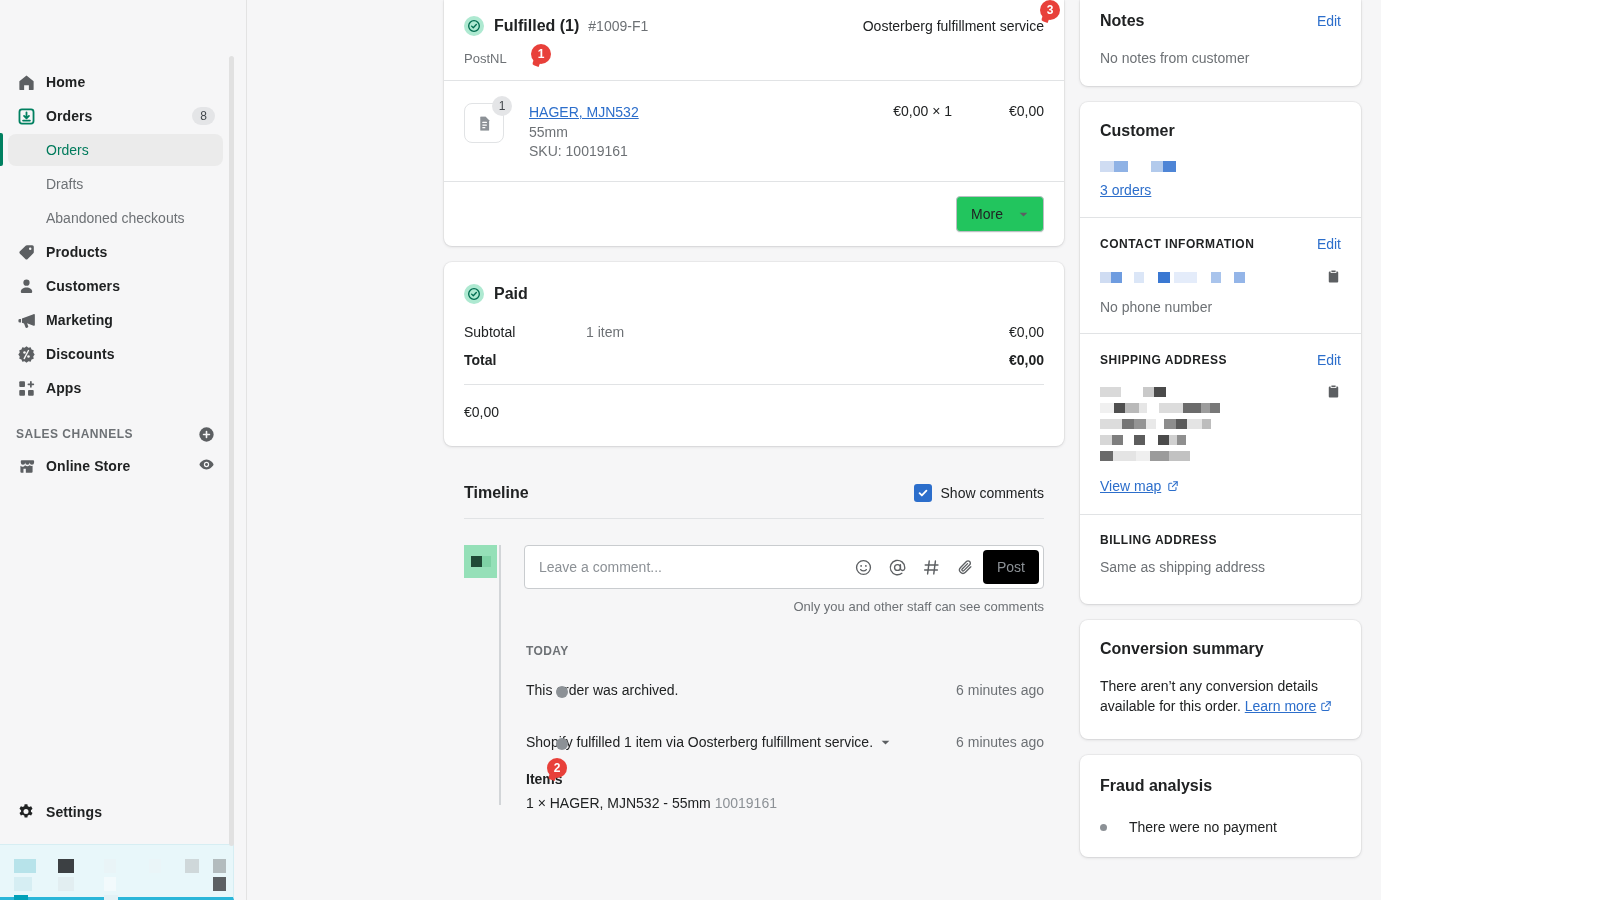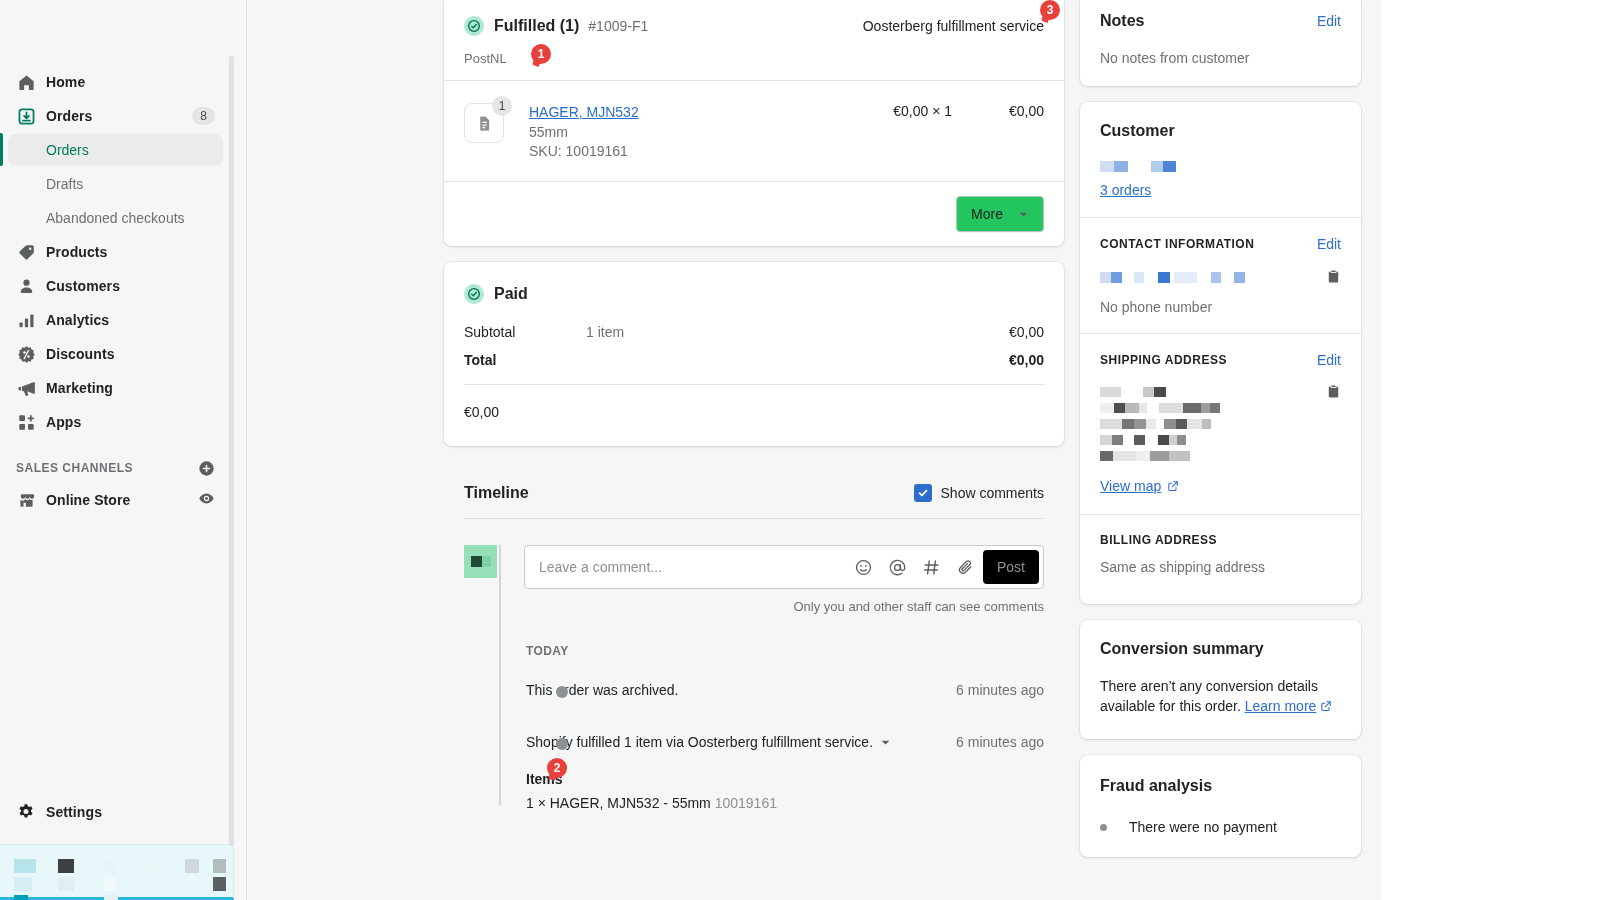--- a/index.html
+++ b/index.html
@@ -284,53 +284,43 @@
       <div class="nav-item">
         <span class="ico">
           <svg width="19" height="19" viewBox="0 0 20 20" fill="#5c5f62">
               <circle cx="10" cy="6" r="3.3"></circle>
               <path d="M10 11c-3.4 0-6 2-6 4.4 0 .9.6 1.4 1.5 1.4h9c.9 0 1.5-.5 1.5-1.4C16 13 13.4 11 10 11z"></path>
             </svg>
         </span>
         <span class="nav-label">Customers</span>
       </div>
 
+
       <div class="nav-item">
         <span class="ico">
           <svg width="19" height="19" viewBox="0 0 20 20" fill="#5c5f62">
-              <rect x="2.6" y="12" width="3.4" height="5" rx="1"></rect>
-              <rect x="8.3" y="8" width="3.4" height="9" rx="1"></rect>
-              <rect x="14" y="3.6" width="3.4" height="13.4" rx="1"></rect>
-            </svg>
-        </span>
-        <span class="nav-label">Analytics</span>
+              <path d="M17.4 3.3 5.2 8v4.3l2.2.8 1.5 4.1c.2.5.8.8 1.3.6l1-.4c.5-.2.8-.8.6-1.3l-1.2-3.1 6.8 2.5c.7.3 1.4-.2 1.4-1V4.3c0-.8-.7-1.3-1.4-1z"></path>
+              <path d="M4.2 8.4H2.9A1.4 1.4 0 0 0 1.5 9.8v1A1.4 1.4 0 0 0 2.9 12.2h1.3z"></path>
+            </svg>
+        </span>
+        <span class="nav-label">Marketing</span>
       </div>
 
       <div class="nav-item">
         <span class="ico">
           <svg width="19" height="19" viewBox="0 0 20 20" fill="#5c5f62">
               <path d="M10 1.4l2 1.5 2.4-.5.9 2.3 2.3.9-.5 2.4 1.5 2-1.5 2 .5 2.4-2.3.9-.9 2.3-2.4-.5-2 1.5-2-1.5-2.4.5-.9-2.3-2.3-.9.5-2.4L1.4 10l1.5-2-.5-2.4 2.3-.9.9-2.3L8 2.9z"></path>
               <g fill="#f6f6f7">
                 <circle cx="7.9" cy="7.9" r="1.35"></circle>
                 <circle cx="12.1" cy="12.1" r="1.35"></circle>
                 <rect x="9.1" y="4.6" width="1.5" height="11" rx=".7" transform="rotate(28 10 10)"></rect>
               </g>
             </svg>
         </span>
         <span class="nav-label">Discounts</span>
-      </div>
-
-      <div class="nav-item">
-        <span class="ico">
-          <svg width="19" height="19" viewBox="0 0 20 20" fill="#5c5f62">
-              <path d="M17.4 3.3 5.2 8v4.3l2.2.8 1.5 4.1c.2.5.8.8 1.3.6l1-.4c.5-.2.8-.8.6-1.3l-1.2-3.1 6.8 2.5c.7.3 1.4-.2 1.4-1V4.3c0-.8-.7-1.3-1.4-1z"></path>
-              <path d="M4.2 8.4H2.9A1.4 1.4 0 0 0 1.5 9.8v1A1.4 1.4 0 0 0 2.9 12.2h1.3z"></path>
-            </svg>
-        </span>
-        <span class="nav-label">Marketing</span>
       </div>
 
       <div class="nav-item">
         <span class="ico">
           <svg width="19" height="19" viewBox="0 0 20 20" fill="#5c5f62">
               <rect x="2.4" y="2.4" width="6" height="6" rx="1"></rect>
               <rect x="2.4" y="11.6" width="6" height="6" rx="1"></rect>
               <rect x="11.6" y="11.6" width="6" height="6" rx="1"></rect>
               <path d="M14.6 2.1a.9.9 0 0 1 .9.9v1.7h1.7a.9.9 0 0 1 0 1.8h-1.7v1.7a.9.9 0 0 1-1.8 0V6.5h-1.7a.9.9 0 0 1 0-1.8h1.7V3a.9.9 0 0 1 .9-.9z"></path>
             </svg>

